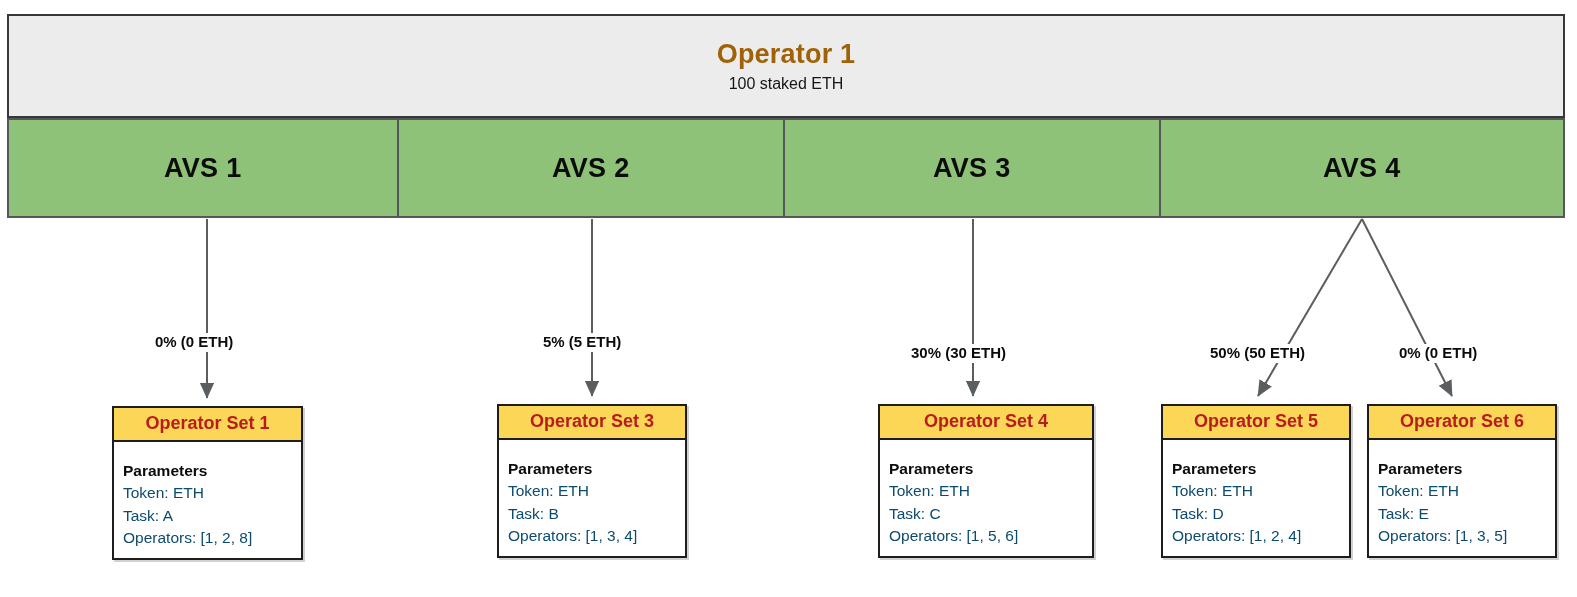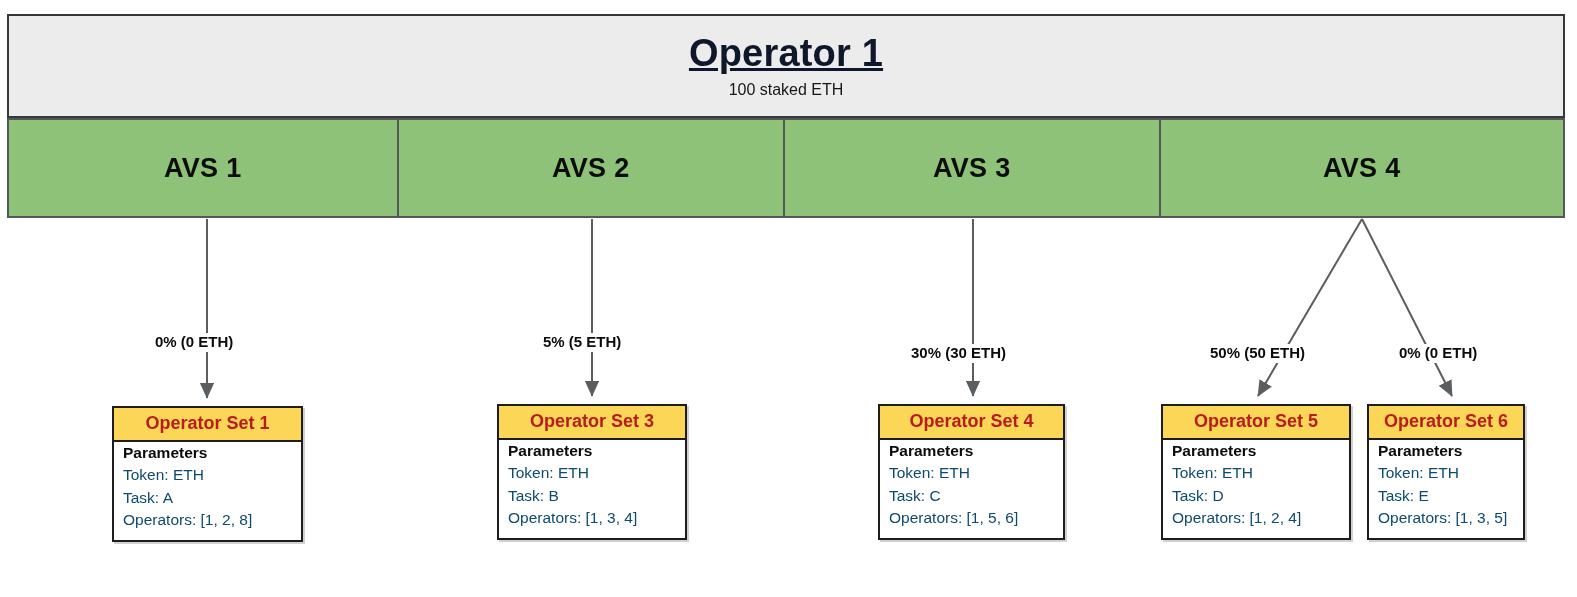--- a/index.html
+++ b/index.html
@@ -29,26 +29,25 @@
     height: 104px;
     box-sizing: border-box;
     background: #ececec;
     border: 2px solid #36393b;
     display: flex;
     flex-direction: column;
     align-items: center;
     justify-content: center;
   }
   .operator-title {
-    font-size: 38px;
-    font-weight: bold;
-    color: #0f172a;
+    font-size: 27px;
+    font-weight: bold;
+    color: #a16207;
     line-height: 1.15;
     letter-spacing: 0.2px;
-    text-decoration: underline;
   }
   .operator-sub {
     font-size: 16px;
     color: #161616;
     margin-top: 5px;
     line-height: 1.15;
   }
 
   
   .avs-row {
@@ -112,21 +111,21 @@
     background: #fcd757;
     border-bottom: 2px solid #1d1d1d;
     text-align: center;
     font-size: 18px;
     font-weight: bold;
     color: #b91c1c;
     padding: 5px 2px 6px 2px;
     line-height: 1.15;
   }
   .opset-body {
-    padding: 0 9px 8px 9px;
+    padding: 18px 9px 8px 9px;
   }
   .opset-params-title {
     font-size: 15.5px;
     font-weight: bold;
     color: #0b0b0b;
     line-height: 1.45;
   }
   .opset-line {
     font-size: 15.5px;
     color: #0c4a6e;
@@ -196,41 +195,41 @@
   <div class="opset" style="left:497px; top:404px; width:190px;">
     <div class="opset-header">Operator Set 3</div>
     <div class="opset-body">
       <div class="opset-params-title">Parameters</div>
       <div class="opset-line">Token: ETH</div>
       <div class="opset-line">Task: B</div>
       <div class="opset-line">Operators: [1, 3, 4]</div>
     </div>
   </div>
 
-  <div class="opset" style="left:878px; top:404px; width:187px;">
+  <div class="opset" style="left:878px; top:404px; width:216px;">
     <div class="opset-header">Operator Set 4</div>
     <div class="opset-body">
       <div class="opset-params-title">Parameters</div>
       <div class="opset-line">Token: ETH</div>
       <div class="opset-line">Task: C</div>
       <div class="opset-line">Operators: [1, 5, 6]</div>
     </div>
   </div>
 
   <div class="opset" style="left:1161px; top:404px; width:190px;">
     <div class="opset-header">Operator Set 5</div>
     <div class="opset-body">
       <div class="opset-params-title">Parameters</div>
       <div class="opset-line">Token: ETH</div>
       <div class="opset-line">Task: D</div>
       <div class="opset-line">Operators: [1, 2, 4]</div>
     </div>
   </div>
 
-  <div class="opset" style="left:1367px; top:404px; width:158px;">
+  <div class="opset" style="left:1367px; top:404px; width:190px;">
     <div class="opset-header">Operator Set 6</div>
     <div class="opset-body">
       <div class="opset-params-title">Parameters</div>
       <div class="opset-line">Token: ETH</div>
       <div class="opset-line">Task: E</div>
       <div class="opset-line">Operators: [1, 3, 5]</div>
     </div>
   </div>
 
 </div>

